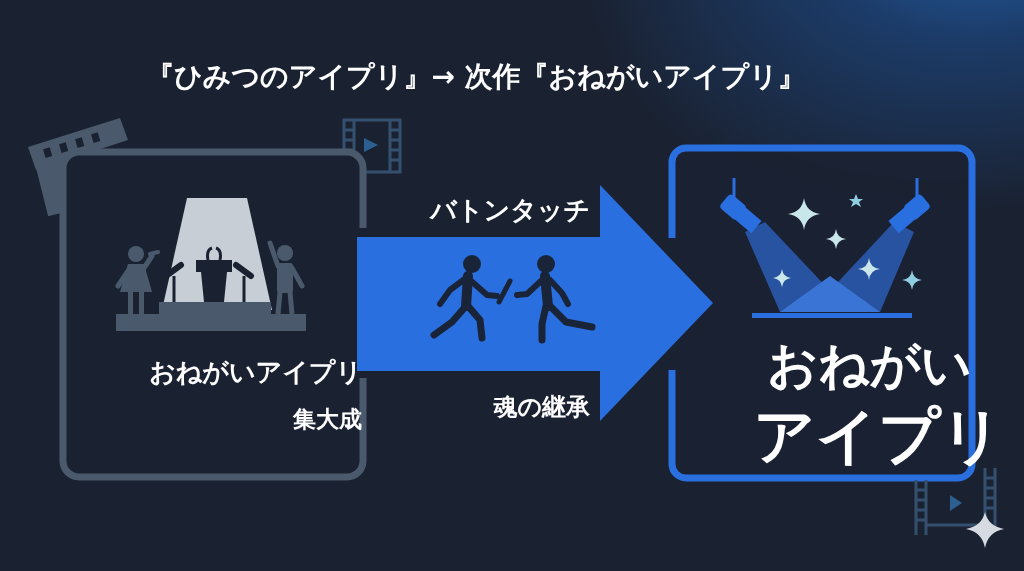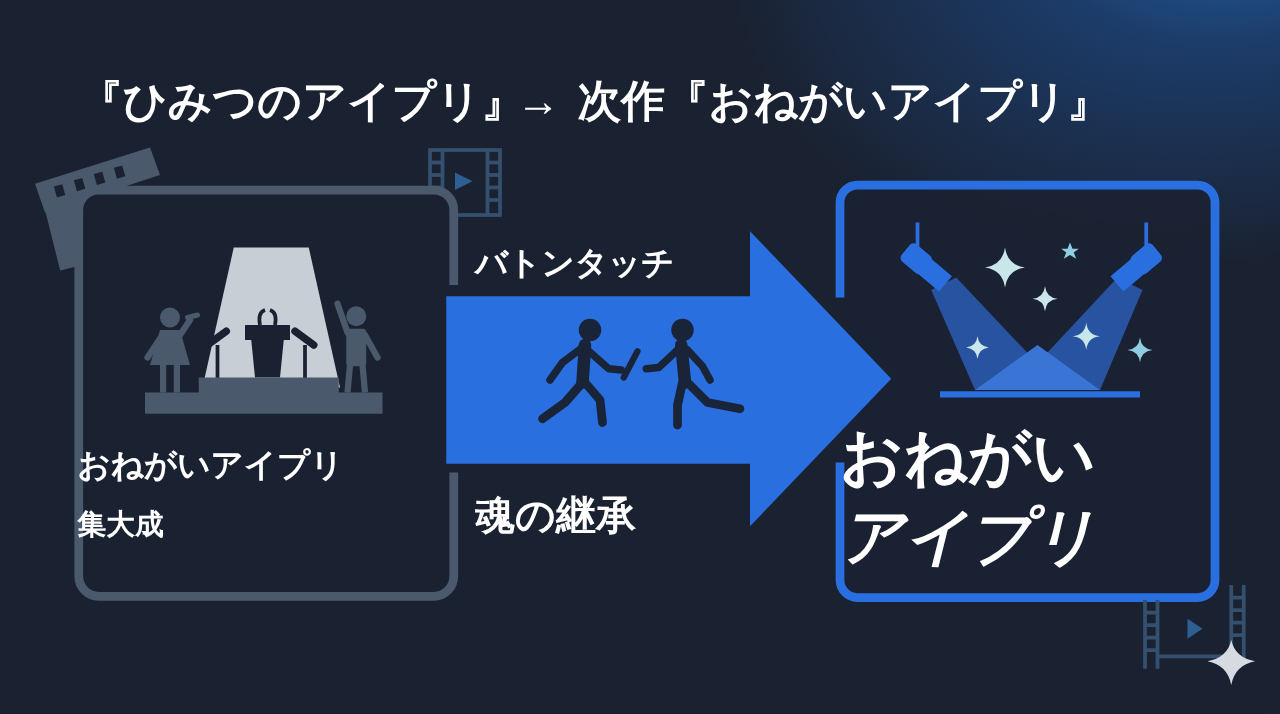--- a/index.html
+++ b/index.html
@@ -12,33 +12,33 @@
     }
     .glow {
       position: absolute; right: -120px; top: -140px;
       width: 560px; height: 420px;
       background: radial-gradient(ellipse at 85% 20%, rgba(40,120,210,0.85) 0%, rgba(30,90,170,0.45) 30%, rgba(26,34,50,0) 65%);
       transform: rotate(-18deg);
       pointer-events: none;
     }
     .title {
       position: absolute; left: 0; top: 58px; width: 952px;
-      text-align: center; font-size: 35px; font-weight: bold;
-      letter-spacing: 0px; white-space: nowrap; font-family: Liberation Mono, monospace;
+      text-align: center; font-size: 28px; font-weight: bold;
+      letter-spacing: 0px; white-space: nowrap;
     }
     svg.layer { position: absolute; left: 0; top: 0; }
     .label {
-      position: absolute; font-weight: bold; white-space: nowrap; text-align: left;
+      position: absolute; font-weight: bold; white-space: nowrap; text-align: right;
     }
     .lbl-left-1 { left: 62px; top: 355px; width: 300px; font-size: 26px; }
     .lbl-left-2 { left: 62px; top: 404px; width: 300px; font-size: 23px; }
     .lbl-top    { left: 380px; top: 193px; width: 210px; font-size: 26px; }
-    .lbl-bottom { left: 380px; top: 391px; width: 210px; font-size: 32px; }
+    .lbl-bottom { left: 380px; top: 391px; width: 210px; font-size: 24px; }
     .lbl-right-1 { left: 672px; top: 332px; width: 300px; font-size: 50px; }
-    .lbl-right-2 { left: 672px; top: 396px; width: 300px; font-size: 50px; font-style: italic; }
+    .lbl-right-2 { left: 703px; top: 396px; width: 300px; font-size: 61px; }
   </style>
 </head>
 <body>
 
 <div class="glow"></div>
 
 <div class="title">『ひみつのアイプリ』→ 次作『おねがいアイプリ』</div>
 
 <svg class="layer" width="1024" height="571" viewBox="0 0 1024 571">
 

